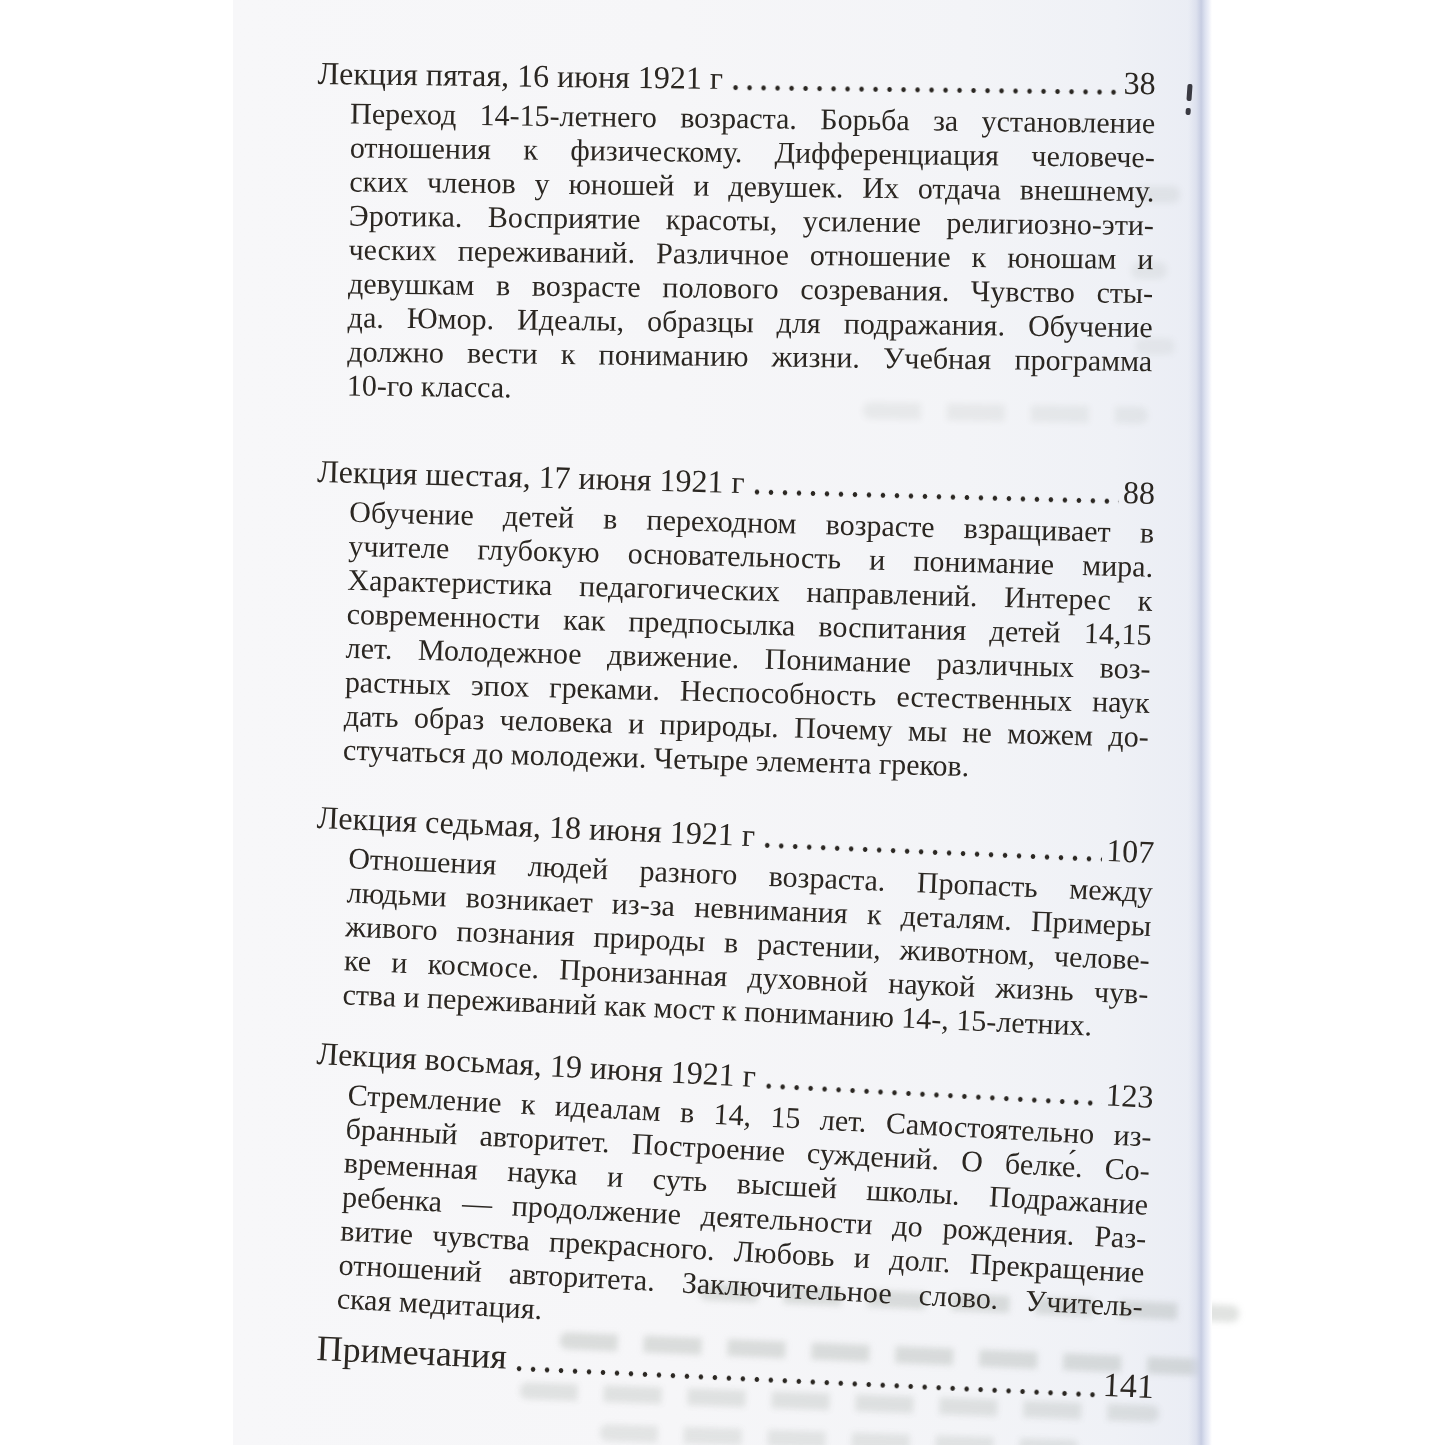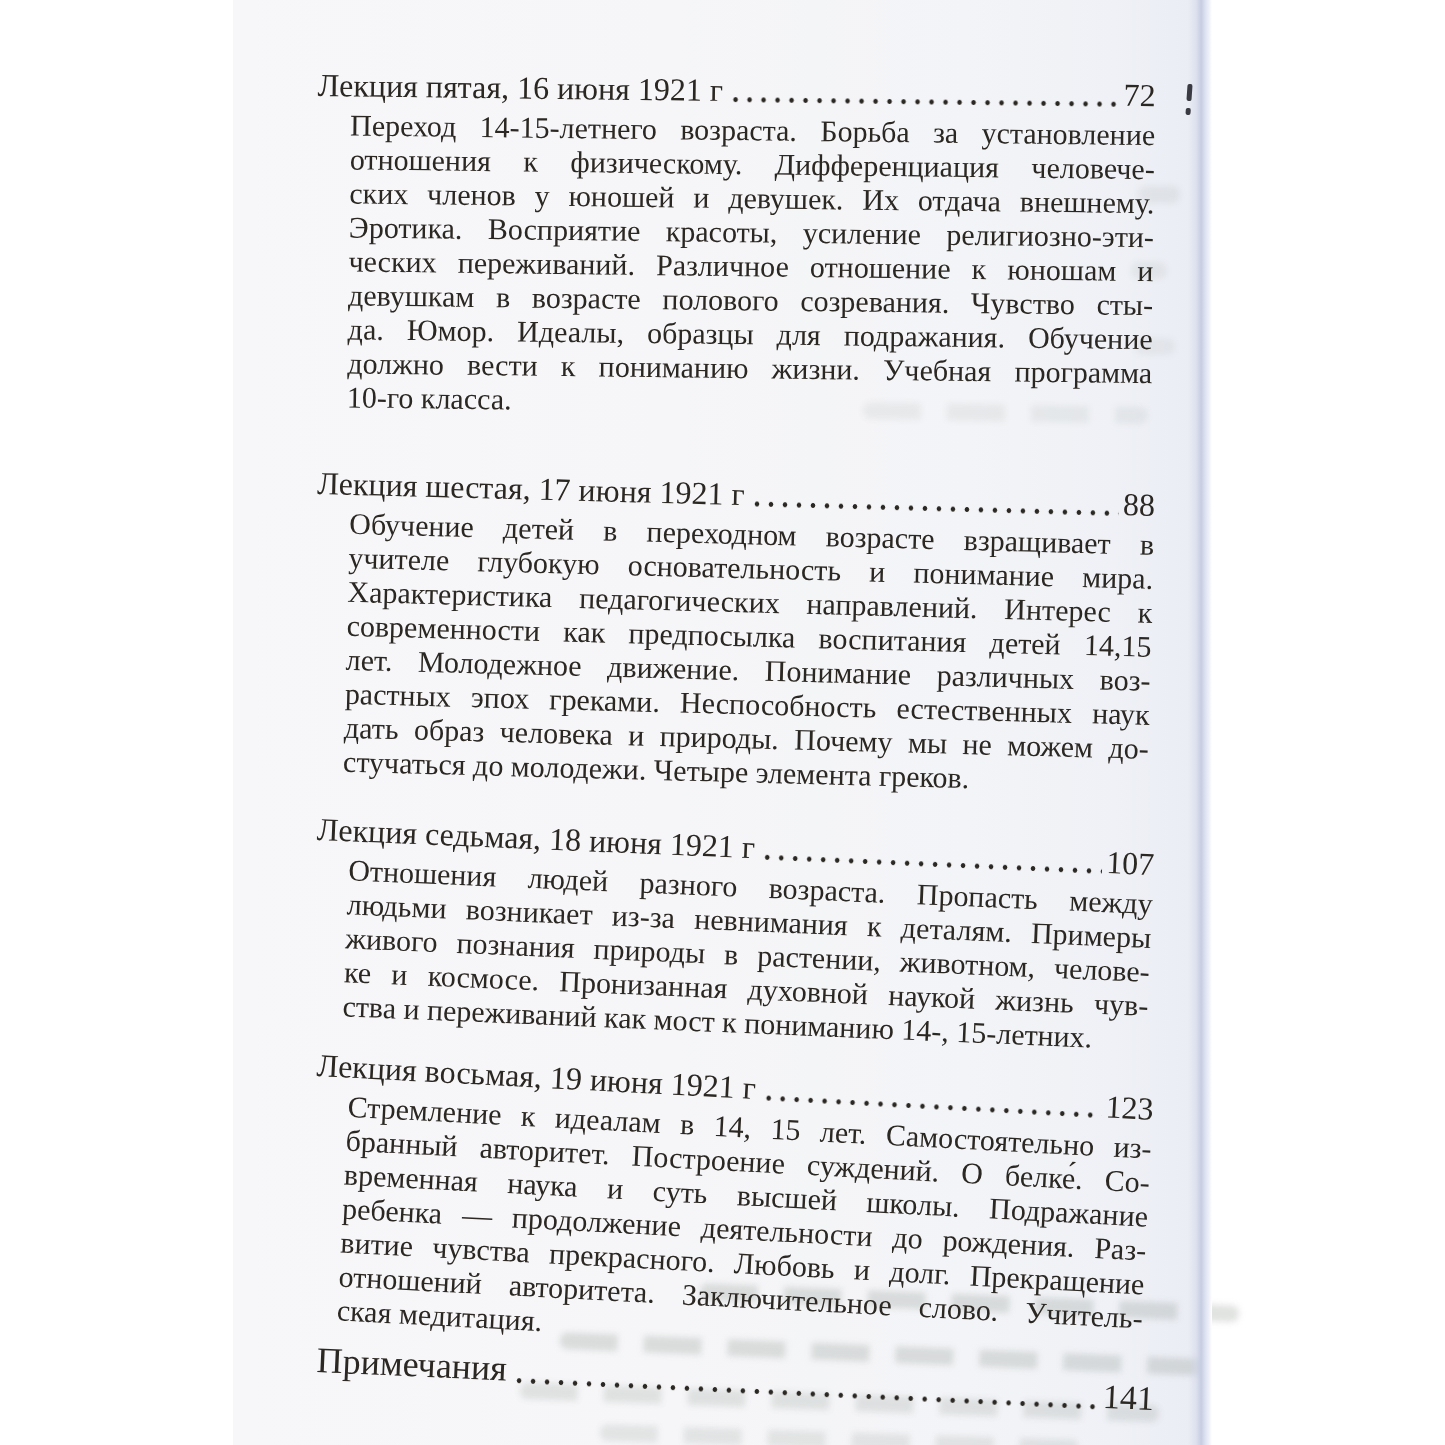--- a/index.html
+++ b/index.html
@@ -51,21 +51,21 @@
     content: "";
     position: absolute;
     left: 0; top: 24px;
     width: 5px; height: 7px;
     background: #3a3a42;
     border-radius: 2px;
   }
 
   .toc {
     position: absolute;
-    left: 85px; top: 12px;
+    left: 85px; top: 0;
     width: 838px;
     padding-top: 50px;
   }
   .entry { transform-origin: 0 0; }
   .tilt-0 { transform: rotate(0.7deg);  margin-bottom: 46px; }
   .tilt-1 { transform: rotate(1.5deg);  margin-bottom: 28px; }
   .tilt-2 { transform: rotate(2.4deg);  margin-bottom: 20px; }
   .tilt-3 { transform: rotate(3.0deg);  margin-bottom: 6px;  }
   .tilt-f { transform: rotate(2.6deg); }
 
@@ -138,21 +138,21 @@
     <div class="ghost g6"></div>
     <div class="ghost g7"></div>
     <div class="ghost g8"></div>
 
     <div class="toc">
       <div>
   <div class="entry tilt-0">
     <div class="title-row">
       <span>Лекция пятая, 16 июня 1921 г</span>
       <span class="leader"></span>
-      <span class="pagenum">72</span>
+      <span class="pagenum">38</span>
     </div>
     <div class="desc">
               <div class="line">Переход 14-15-летнего возраста. Борьба за установление</div>
               <div class="line">отношения к физическому. Дифференциация человече-</div>
               <div class="line">ских членов у юношей и девушек. Их отдача внешнему.</div>
               <div class="line">Эротика. Восприятие красоты, усиление религиозно-эти-</div>
               <div class="line">ческих переживаний. Различное отношение к юношам и</div>
               <div class="line">девушкам в возрасте полового созревания. Чувство сты-</div>
               <div class="line">да. Юмор. Идеалы, образцы для подражания. Обучение</div>
               <div class="line">должно вести к пониманию жизни. Учебная программа</div>

